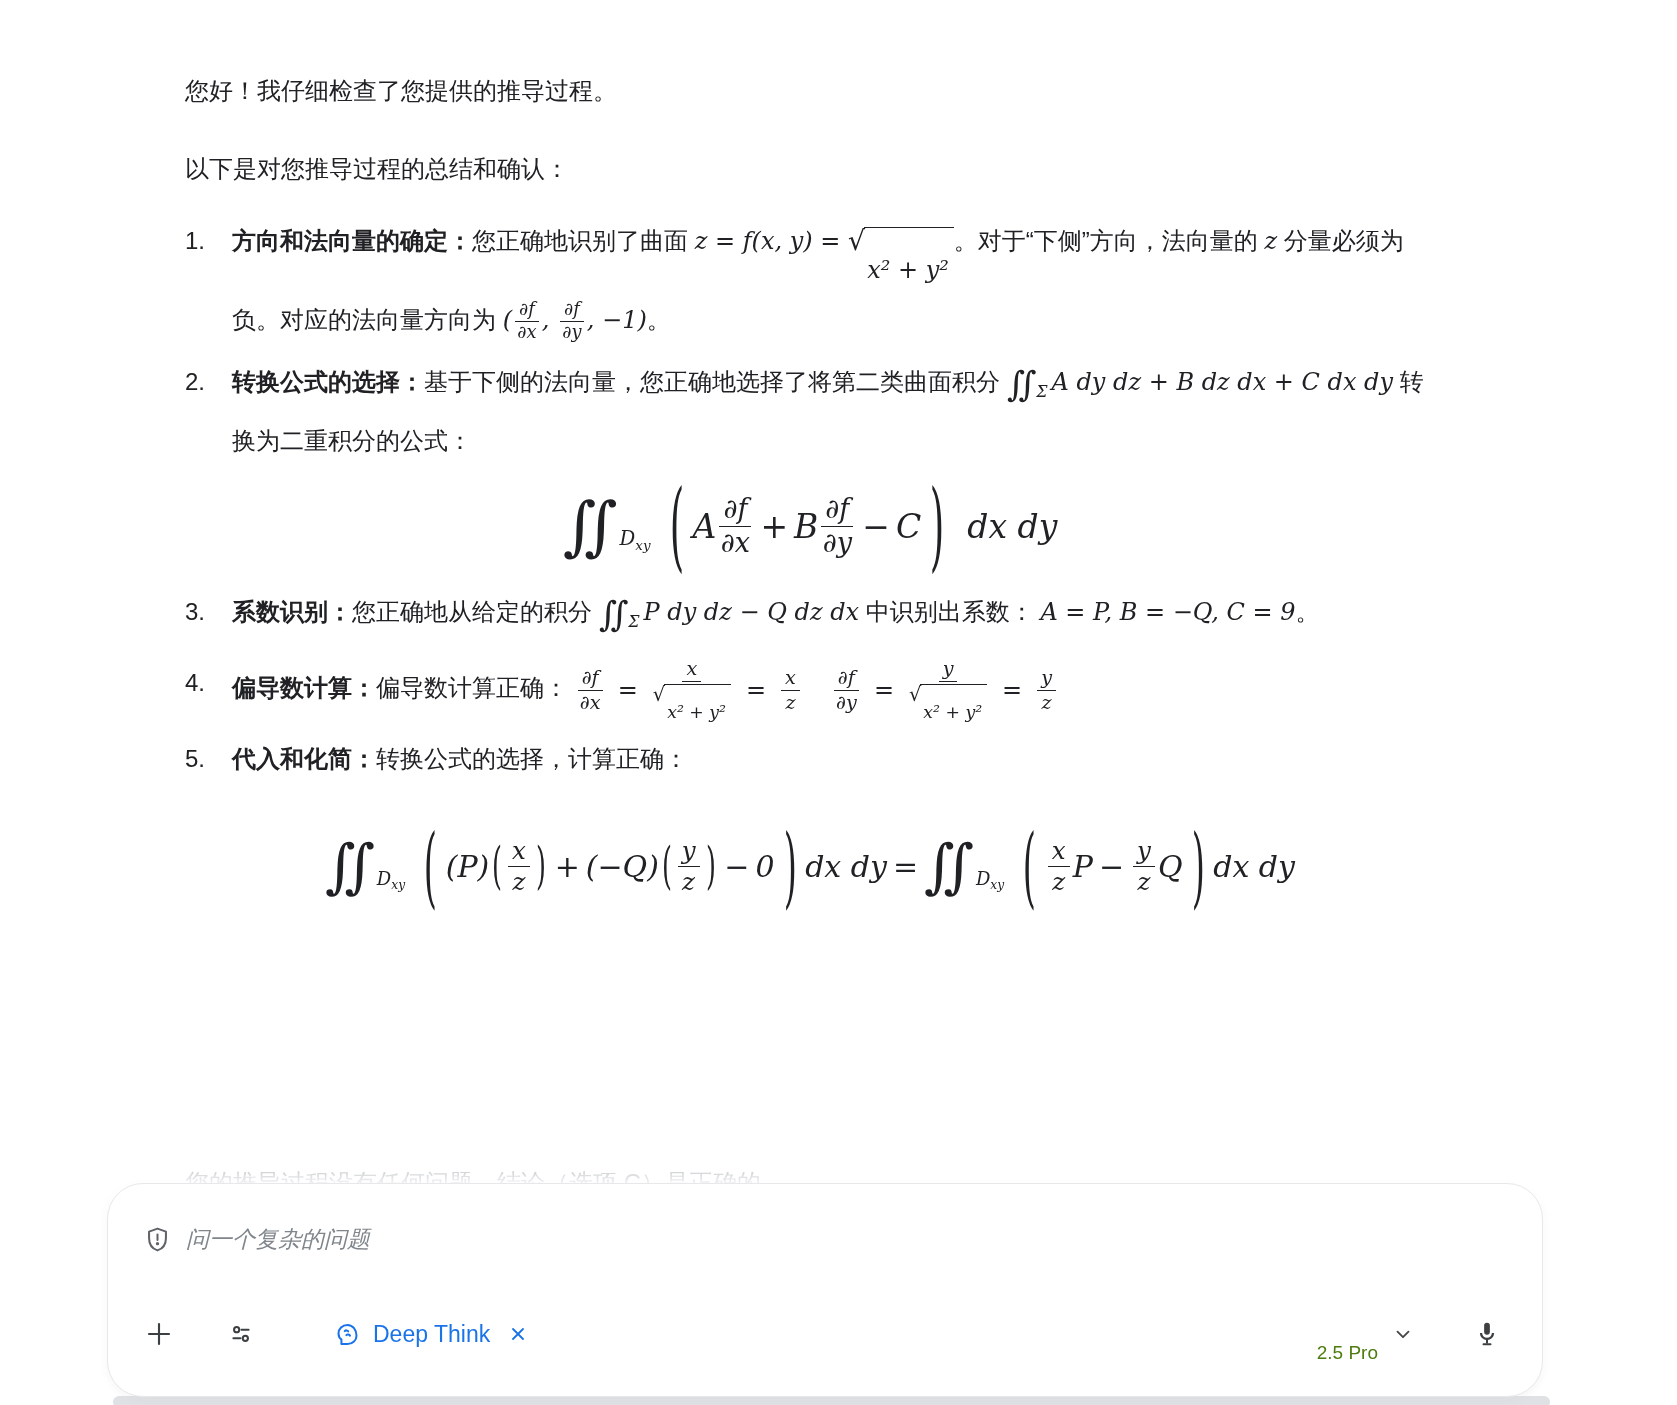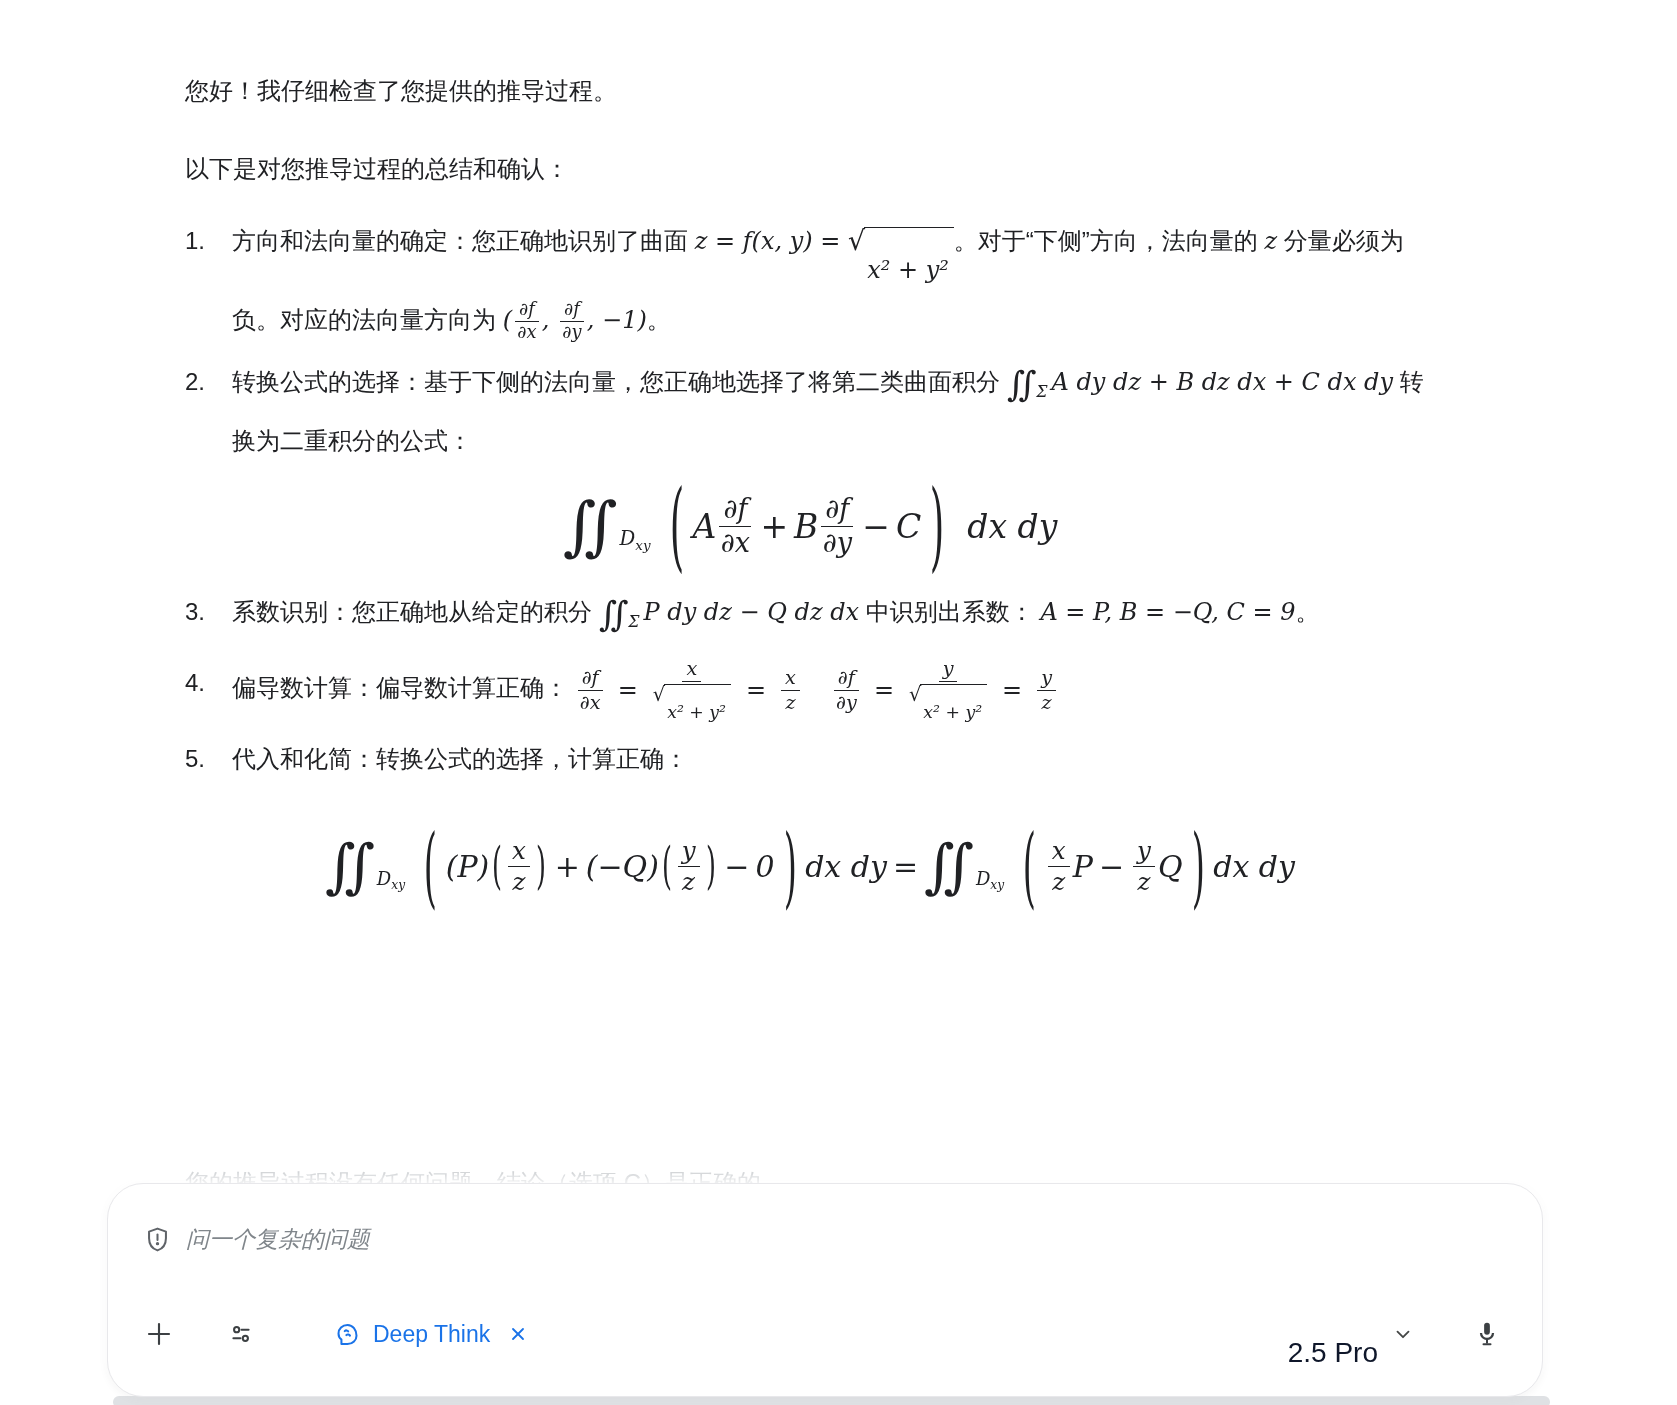--- a/index.html
+++ b/index.html
@@ -10,21 +10,21 @@
   }
 
   
   .chat { position:absolute; left:185px; top:74px; width:1250px; }
   .p { font-size:24px; line-height:34px; margin:0 0 44px 0; }
   .ol { margin-top:30px; }
   .li { display:flex; font-size:24px; line-height:49px; }
   .li + .li { margin-top:12px; }
   .li-num { width:47px; flex:none; }
   .li-body { flex:1; }
-  .li-body b { font-weight:400; }
+  .li-body b { font-weight:700; }
 
   
   .math { font-family:"DejaVu Serif","Liberation Serif",serif; font-style:italic; white-space:nowrap; }
   .mi { font-family:"DejaVu Serif","Liberation Serif",serif; font-style:italic; }
   .mo { font-family:"DejaVu Serif","Liberation Serif",serif; font-style:normal; margin:0 6px; }
   .frac { display:inline-flex; flex-direction:column; align-items:center;
           vertical-align:middle; line-height:1.12; font-size:0.74em; margin:0 3px; font-style:italic; }
   .frac .num { border-bottom:1.6px solid #202124; padding:0 4px 1px; display:block; text-align:center; }
   .frac .den { padding-top:1px; display:block; text-align:center; }
   .sqrt { display:inline-flex; align-items:flex-start; font-style:italic; }
@@ -69,21 +69,21 @@
           display:flex; align-items:center; }
   .icon-btn { display:inline-flex; align-items:center; justify-content:center; cursor:pointer; }
   .tune-btn { margin-left:54px; }
   .chip { margin-left:80px; display:inline-flex; align-items:center; gap:12px;
           color:#1a73e8; cursor:pointer; }
   .chip-label { font-size:23px; font-weight:500; color:#1a73e8; }
   .chip-close { margin-left:6px; display:inline-flex; cursor:pointer; }
   .spacer { flex:1; }
   .model { display:inline-flex; align-items:center; gap:14px; margin-right:58px;
            color:#5f6368; cursor:pointer; }
-  .model-label { font-size:28px; color:#0f172a;margin-top:37px; }
+  .model-label { font-size:19px; color:#4d7c0f;margin-top:37px; }
   .mic { cursor:pointer; }
 
   .bottom-strip { position:absolute; left:113px; bottom:-3px; width:1437px; height:12px;
                   background:#dfe1e4; border-radius:8px; z-index:2; }
 </style>
 </head>
 <body>
 
 <div class="chat">
   <p class="p">您好！我仔细检查了您提供的推导过程。</p>

